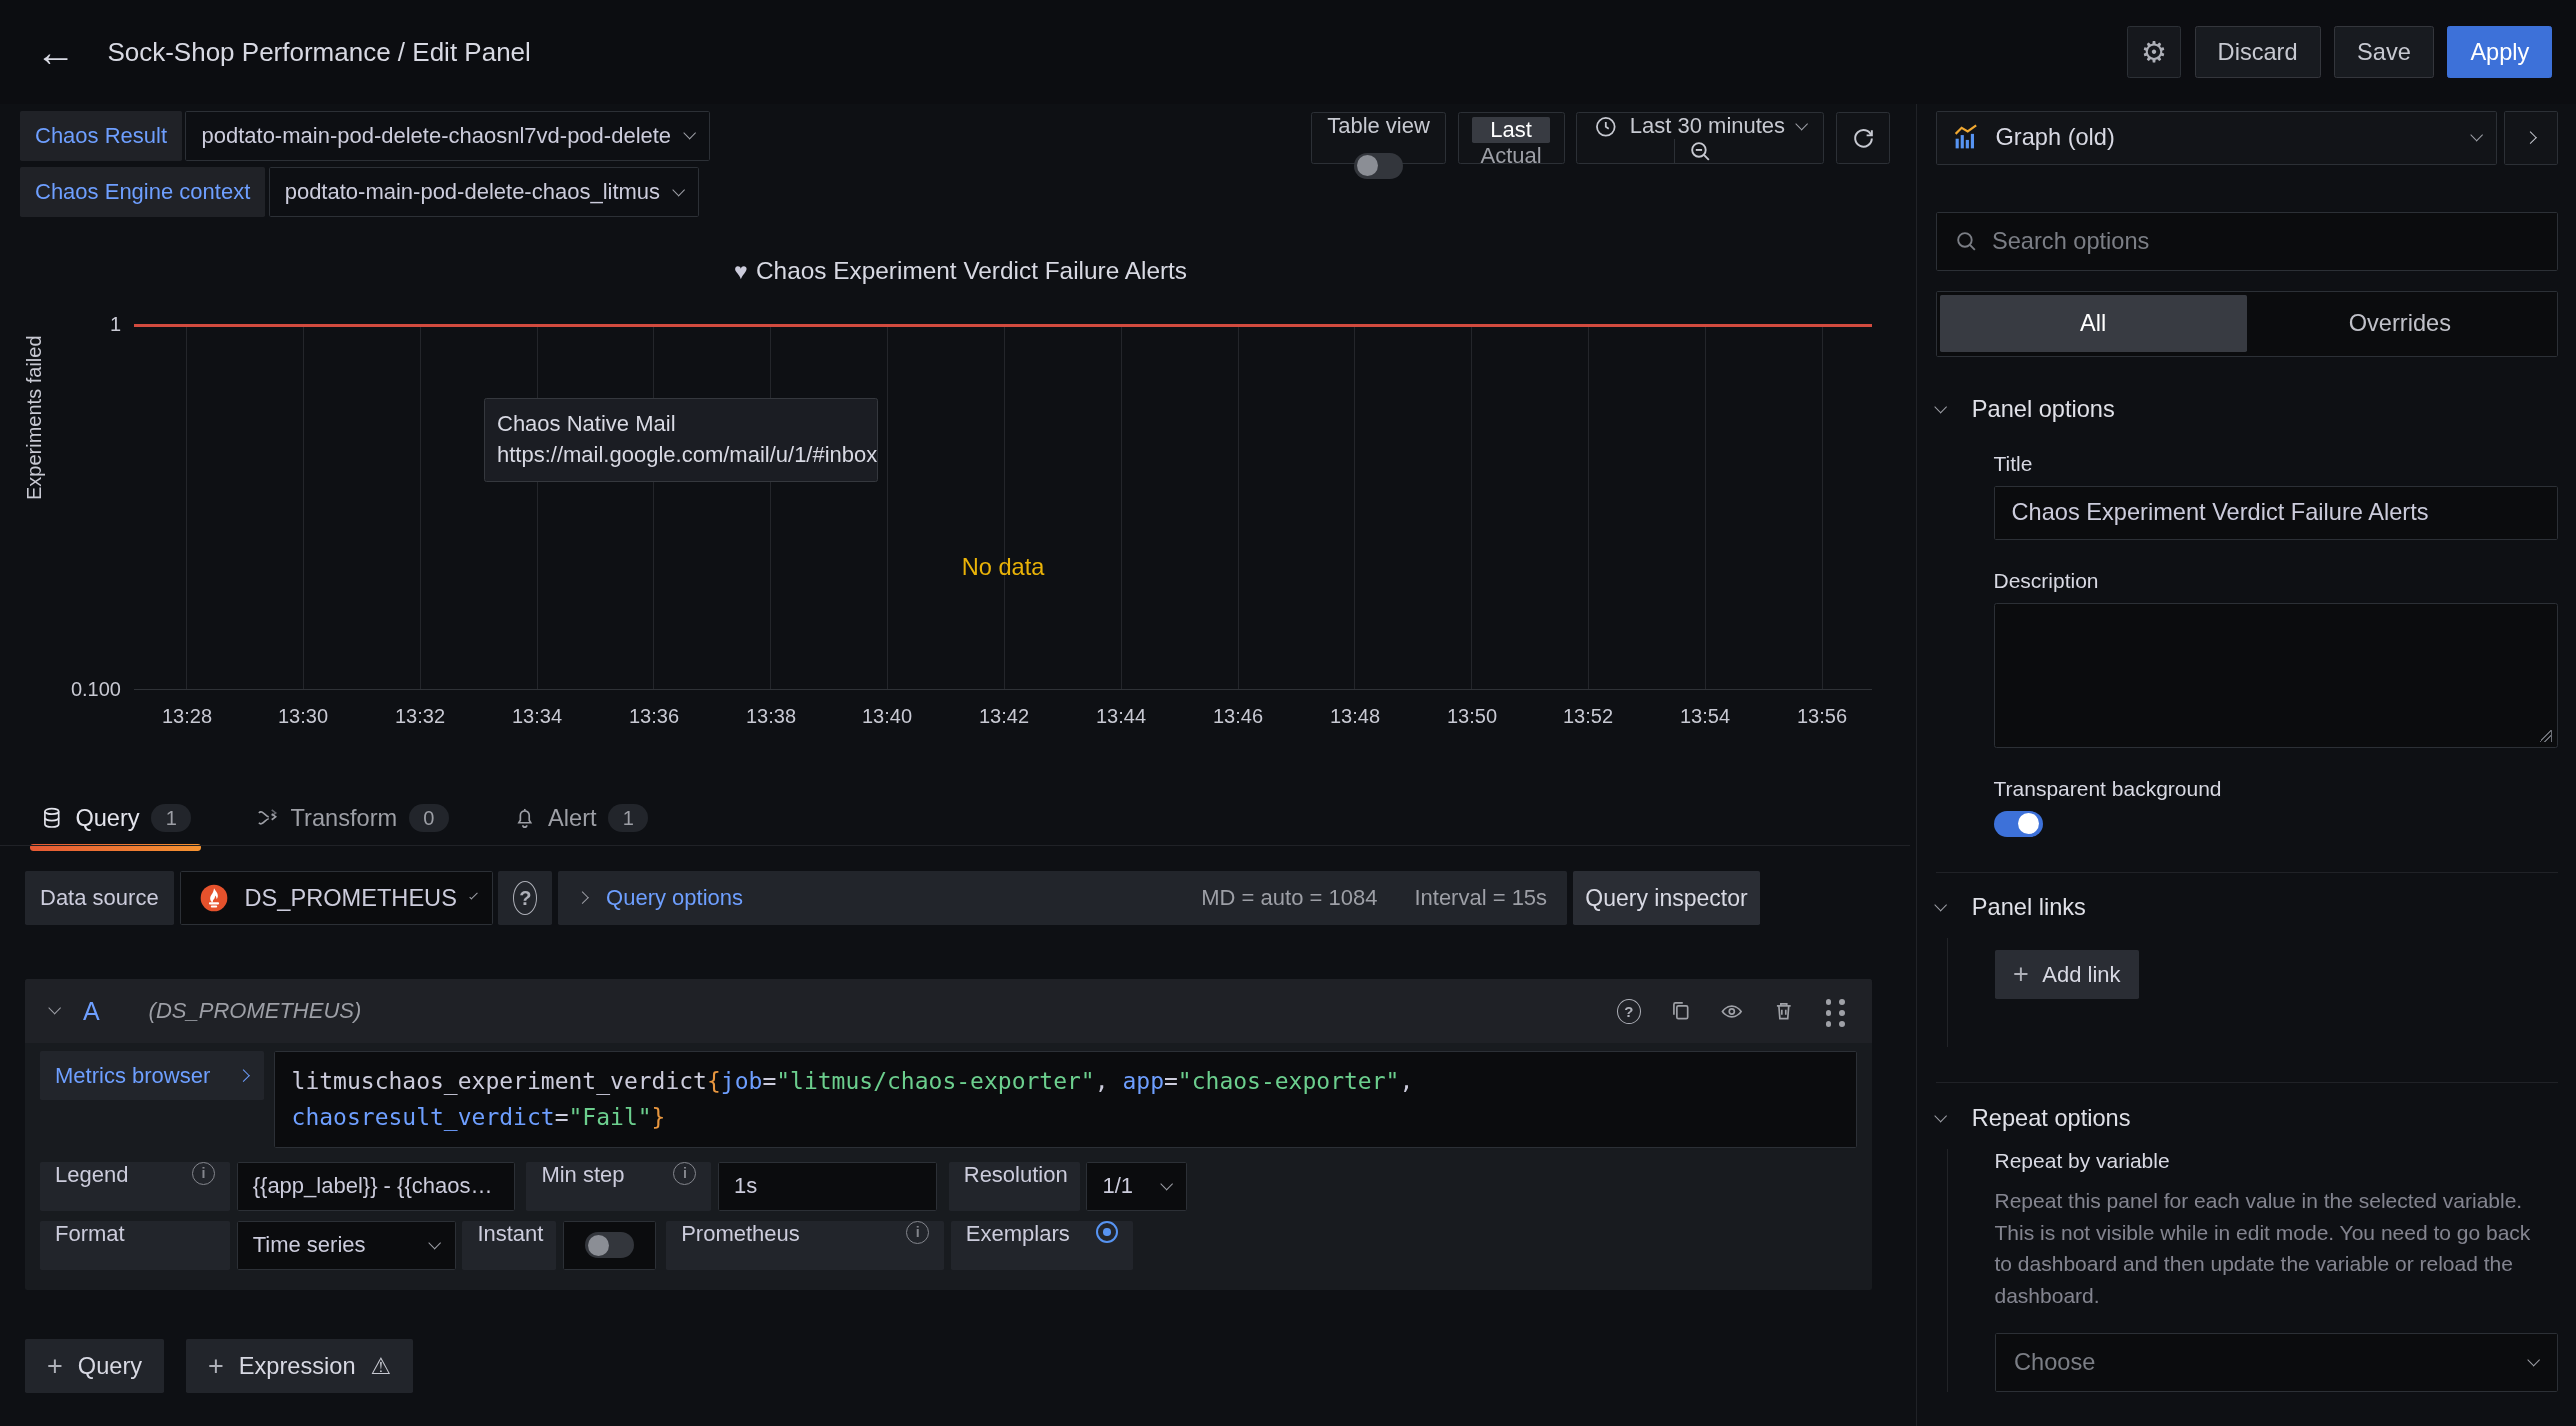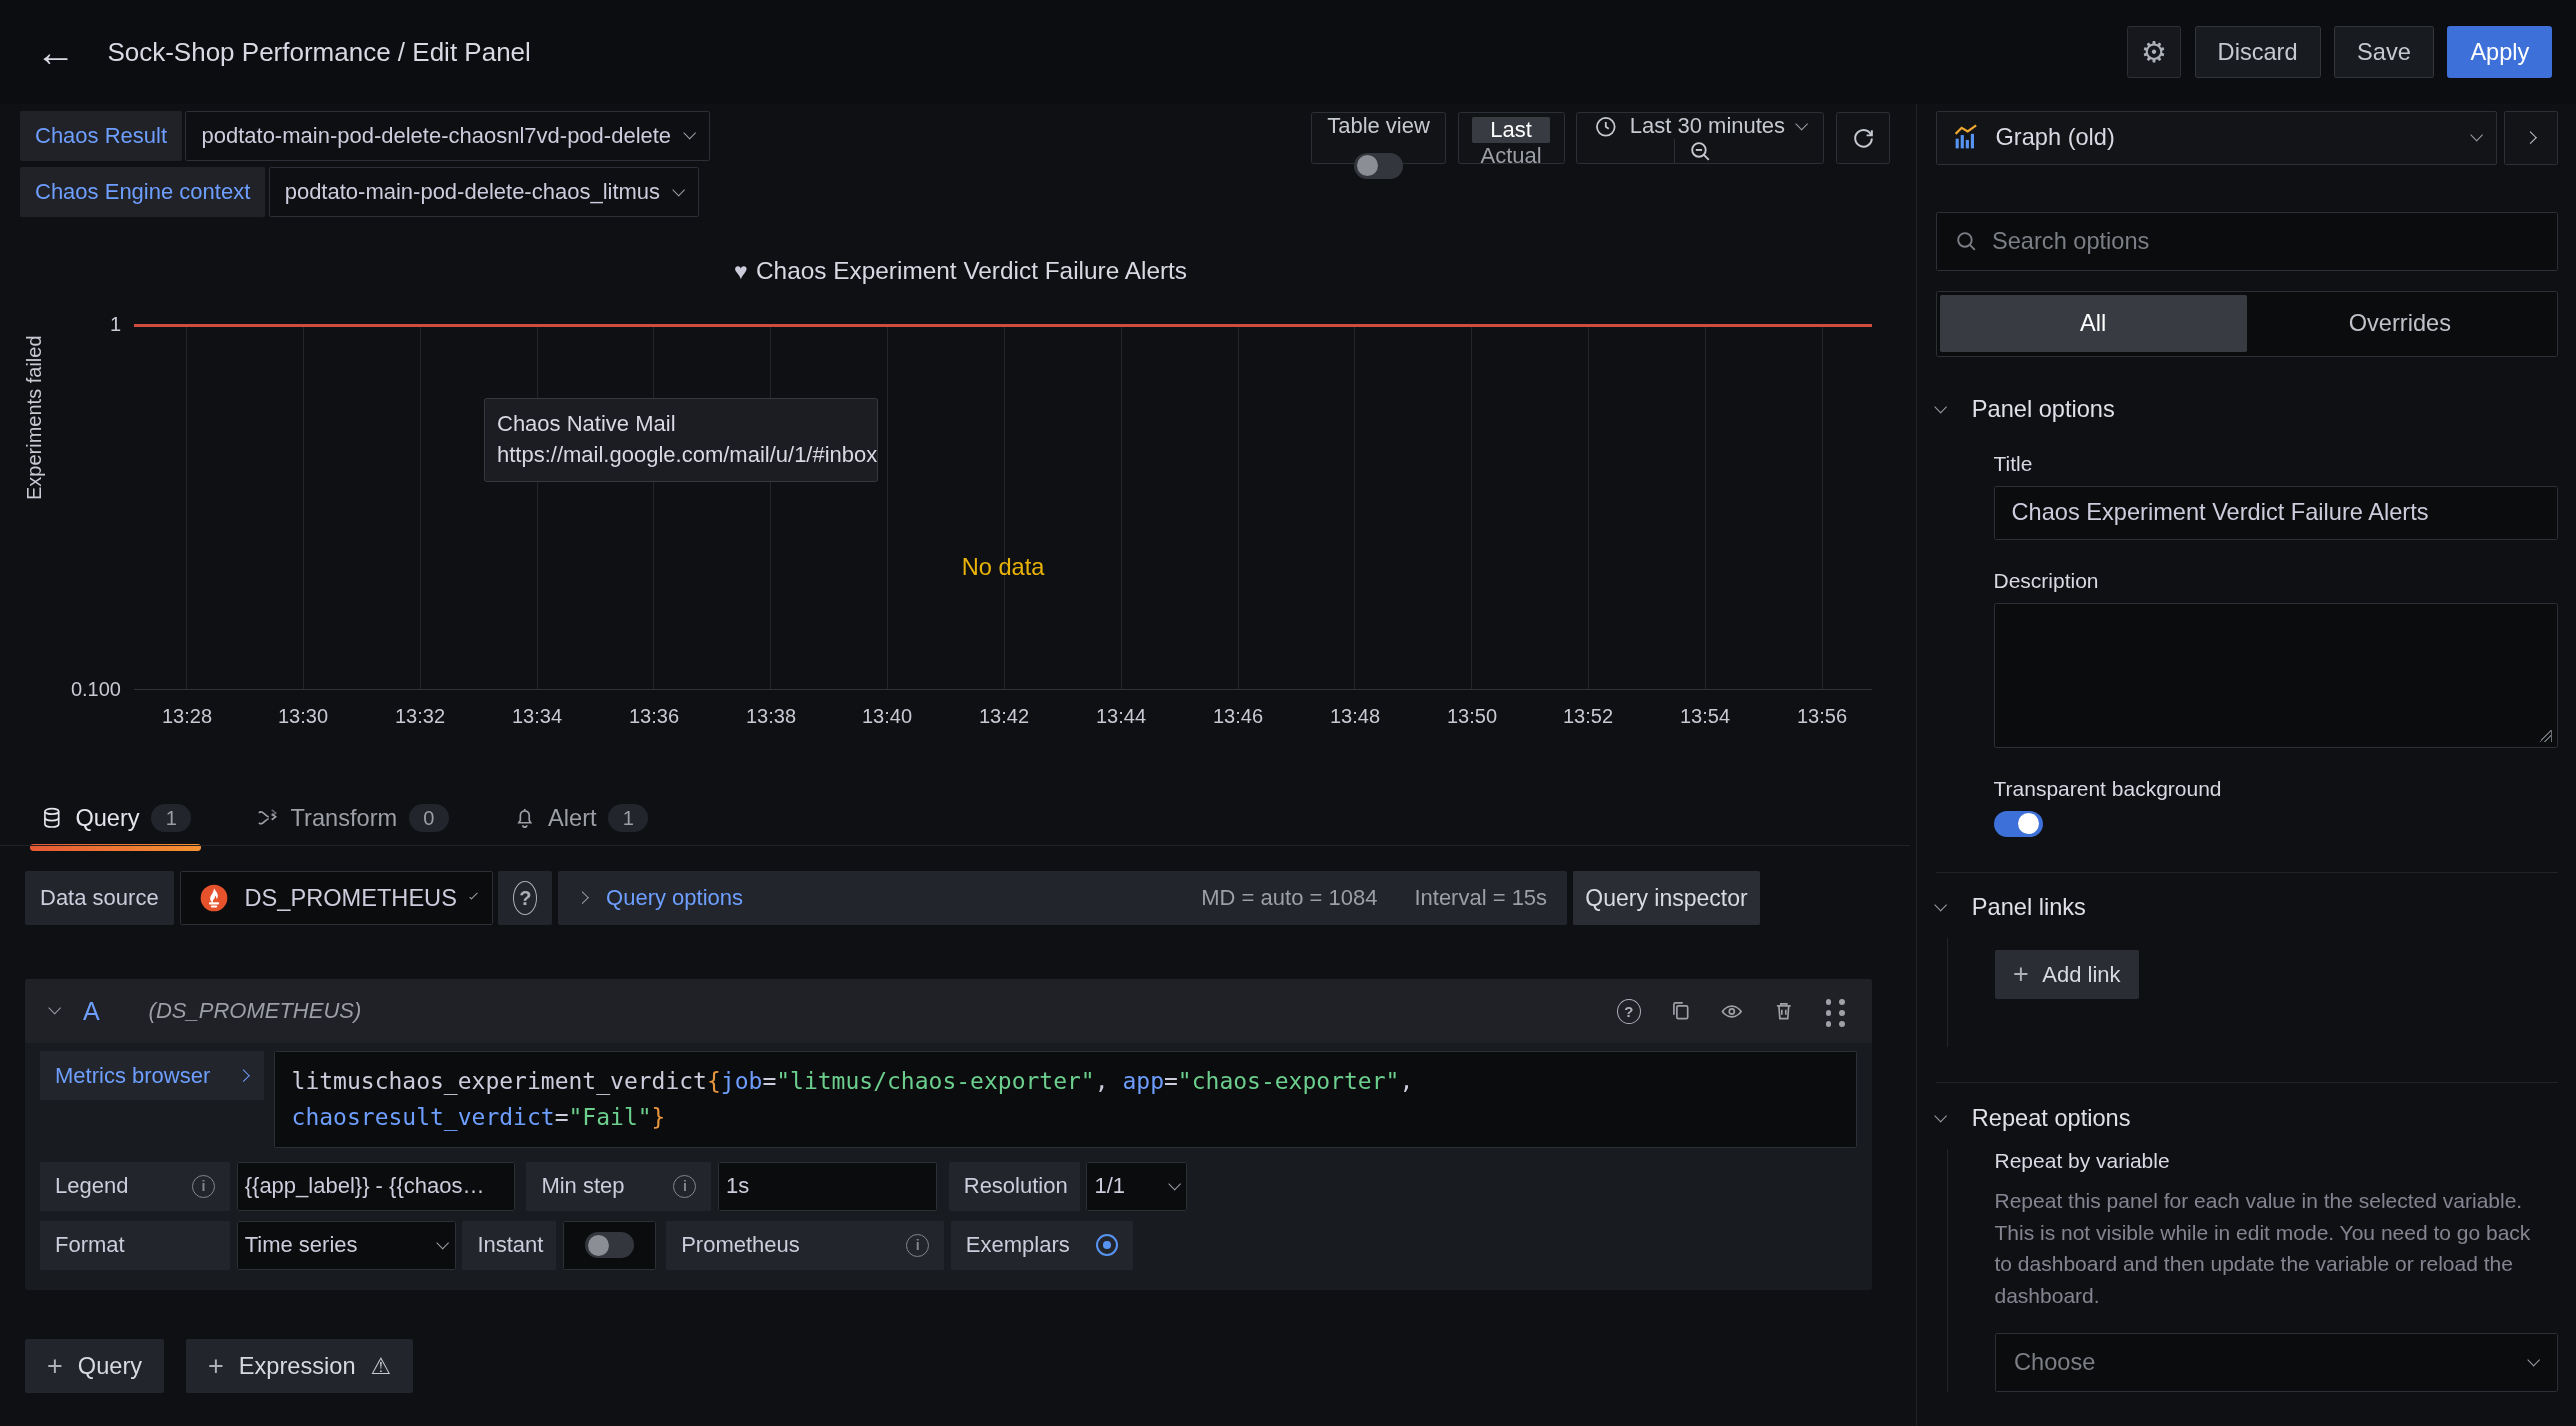--- a/index.html
+++ b/index.html
@@ -105,26 +105,26 @@
   .dots { display:grid; grid-template-columns:5.9px 5.9px; grid-gap:5px 7.6px; }
   .dots i { width:5.9px; height:5.9px; border-radius:50%; background:#9fa1a7; }
   .qcard-body { padding:8.4px 15px 0; }
   .mb-row { display:flex; align-items:flex-start; gap:10px; }
   .mb-btn { background:#22252b; border-radius:1.7px; height:49px; padding:0 15px; display:flex;
     align-items:center; gap:29px; color:#6e9fff; font-weight:500; flex:none; }
   .code { flex:1; background:#0b0c0e; border:0.8px solid #2c3036; border-radius:1.7px; padding:11.8px 17px;
     font-family:"DejaVu Sans Mono","Liberation Mono",monospace; font-size:23px; line-height:1.55; white-space:pre-wrap; min-height:81px; }
   .tok-metric{color:#ccccdc} .tok-brace{color:#e9973f} .tok-label{color:#6e9fff} .tok-op{color:#ccccdc} .tok-string{color:#6ccf8e}
   .opt-row { display:flex; align-items:center; gap:6.7px; margin-top:13.5px; }
-  .opt-chip { background:#22252b; border-radius:1.7px; height:49px; display:flex; align-items:center; padding:0 15px; gap:11.8px; }
+  .opt-chip { background:#22252b; border-radius:1.7px; height:49px; display:flex; align-items:flex-start; padding:0 15px; gap:11.8px; }
   .opt-chip .spacer { flex:1; }
   .info-i { width:23px; height:23px; border:1.7px solid #84868d; border-radius:50%; color:#84868d;
     font-size:14.3px; display:flex; align-items:center; justify-content:center; font-weight:700; font-style:normal; flex:none; }
   .opt-input { background:#0b0c0e; border:0.8px solid #2c3036; border-radius:1.7px; height:49px;
-    display:flex; align-items:center; padding:0 7px; color:#ccccdc; }
+    display:flex; align-items:center; padding:0 15px; color:#ccccdc; }
   .opt-select { justify-content:space-between; }
   .toggle-box { width:93px; height:49px; background:#0b0c0e; border:0.8px solid #2c3036; border-radius:1.7px;
     display:flex; align-items:center; justify-content:center; }
   .exemplar-eye { width:22px; height:22px; border:2.5px solid #5794f2; border-radius:50%;
     display:flex; align-items:center; justify-content:center; }
   .exemplar-eye i { width:7.6px; height:7.6px; background:#5794f2; border-radius:50%; }
   .add-btns { position:absolute; top:1235px; left:25px; display:flex; gap:22px; }
   .add-btn { background:#22252b; border-radius:1.7px; height:54px; padding:0 22px; display:flex;
     align-items:center; gap:15px; font-size:23.6px; font-weight:500; color:#d8d9e3; }
   .plus { font-size:27px; font-weight:400; color:#aeb0b8; }

